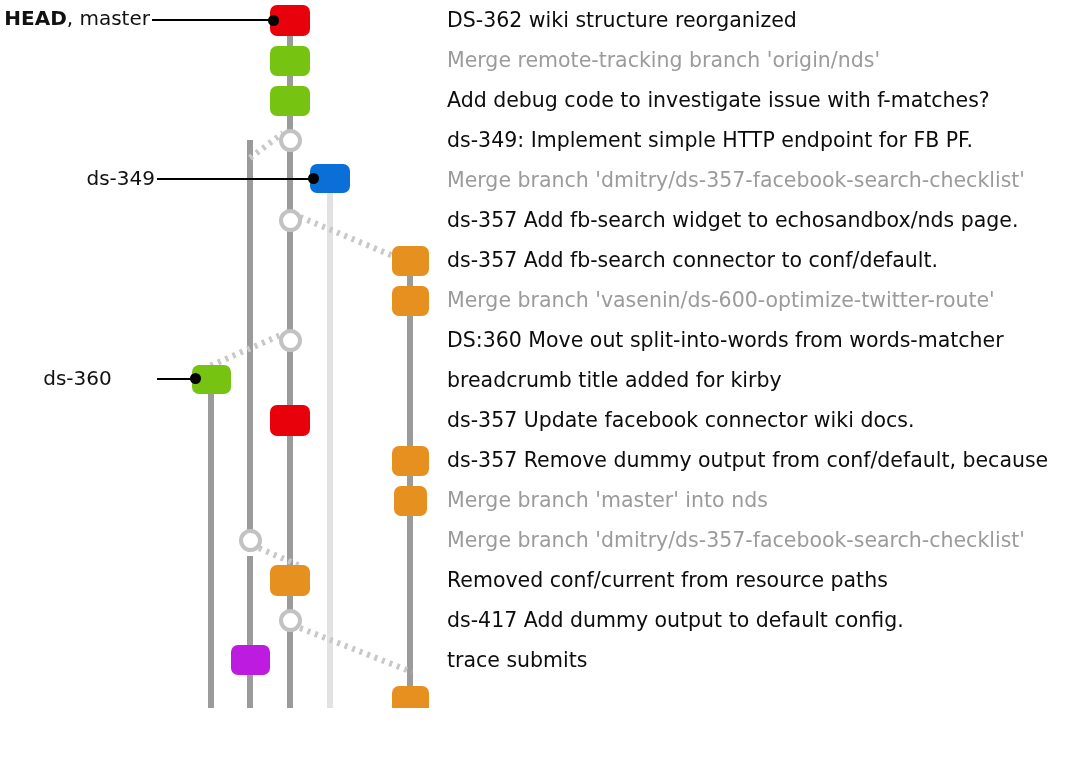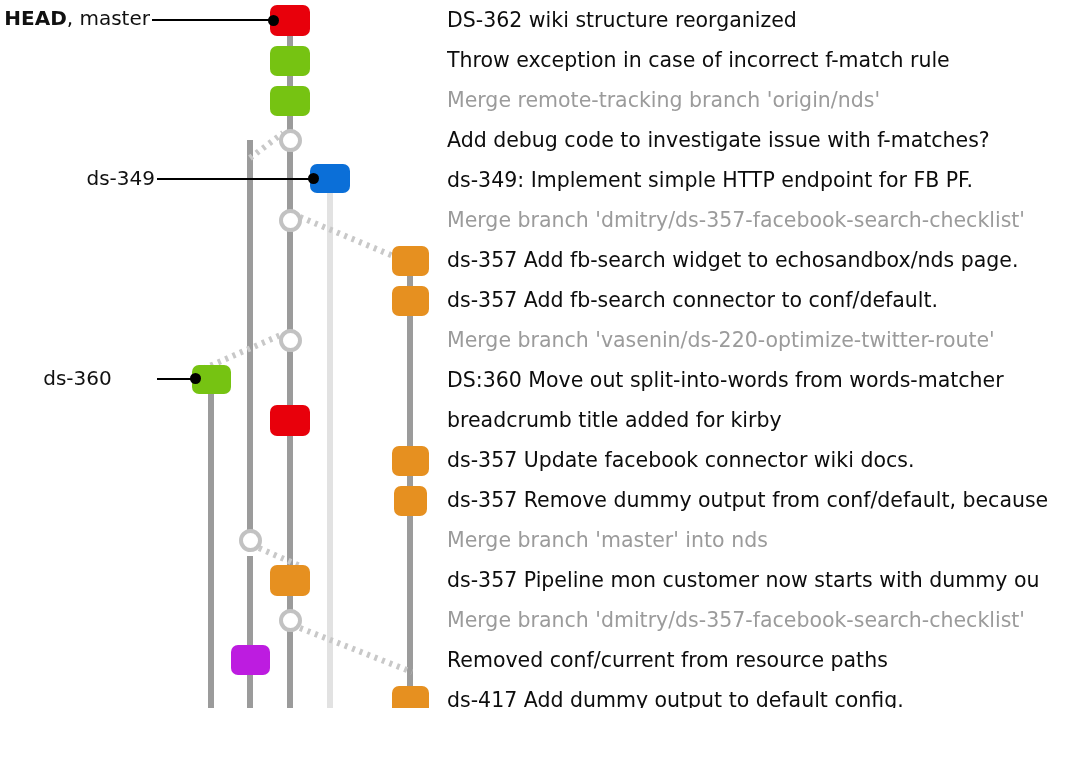--- a/index.html
+++ b/index.html
@@ -144,33 +144,31 @@
     <div class="ref-label" style="left:0px;top:366px;width:155px;text-align:center;">
       <span>ds-360</span>
     </div>
     <div class="ref-line" style="left:157px;top:378px;width:40px;"></div>
     <div class="ref-dot" style="left:190px;top:373px;"></div>
 
   </div>
 
   <div id="messages">
     <div class="msg-row">DS-362 wiki structure reorganized</div>
-    <div class="msg-row">Throw exception in case of incorrect f-match rule</div>
     <div class="msg-row merge">Merge remote-tracking branch 'origin/nds'</div>
     <div class="msg-row">Add debug code to investigate issue with f-matches?</div>
     <div class="msg-row">ds-349: Implement simple HTTP endpoint for FB PF.</div>
     <div class="msg-row merge">Merge branch 'dmitry/ds-357-facebook-search-checklist'</div>
     <div class="msg-row">ds-357 Add fb-search widget to echosandbox/nds page.</div>
     <div class="msg-row">ds-357 Add fb-search connector to conf/default.</div>
-    <div class="msg-row merge">Merge branch 'vasenin/ds-220-optimize-twitter-route'</div>
+    <div class="msg-row merge">Merge branch 'vasenin/ds-600-optimize-twitter-route'</div>
     <div class="msg-row">DS:360 Move out split-into-words from words-matcher</div>
     <div class="msg-row">breadcrumb title added for kirby</div>
     <div class="msg-row">ds-357 Update facebook connector wiki docs.</div>
     <div class="msg-row">ds-357 Remove dummy output from conf/default, because</div>
     <div class="msg-row merge">Merge branch 'master' into nds</div>
-    <div class="msg-row">ds-357 Pipeline mon customer now starts with dummy ou</div>
     <div class="msg-row merge">Merge branch 'dmitry/ds-357-facebook-search-checklist'</div>
     <div class="msg-row">Removed conf/current from resource paths</div>
     <div class="msg-row">ds-417 Add dummy output to default config.</div>
     <div class="msg-row">trace submits</div>
   </div>
 
 </div>
 
 </body></html>

